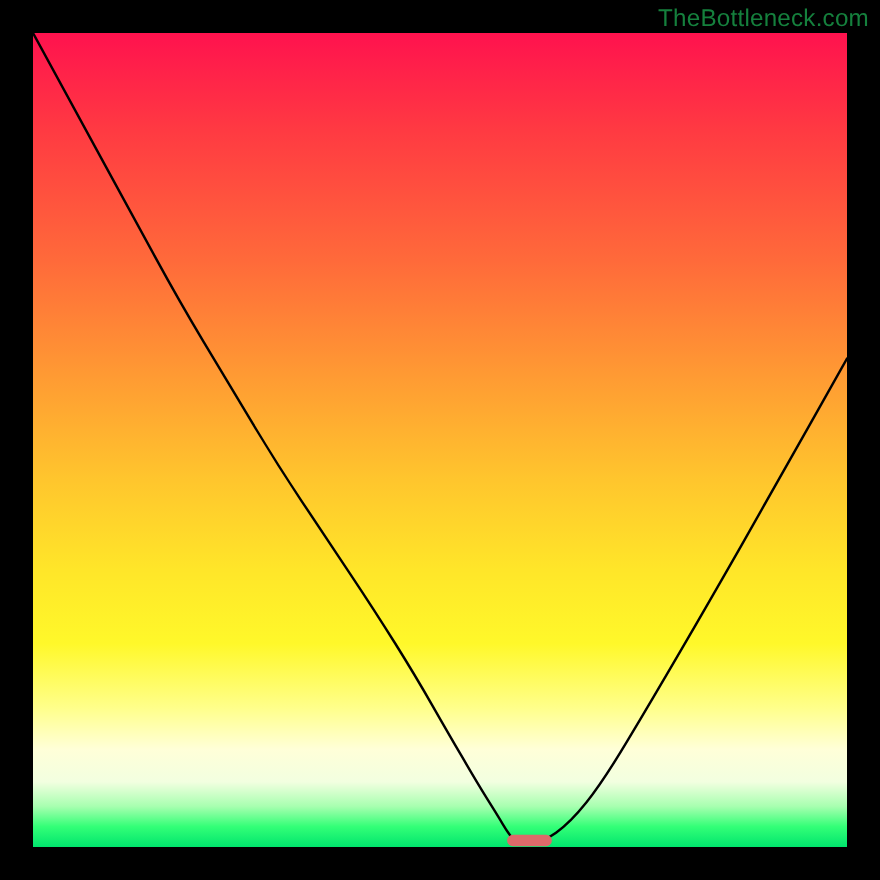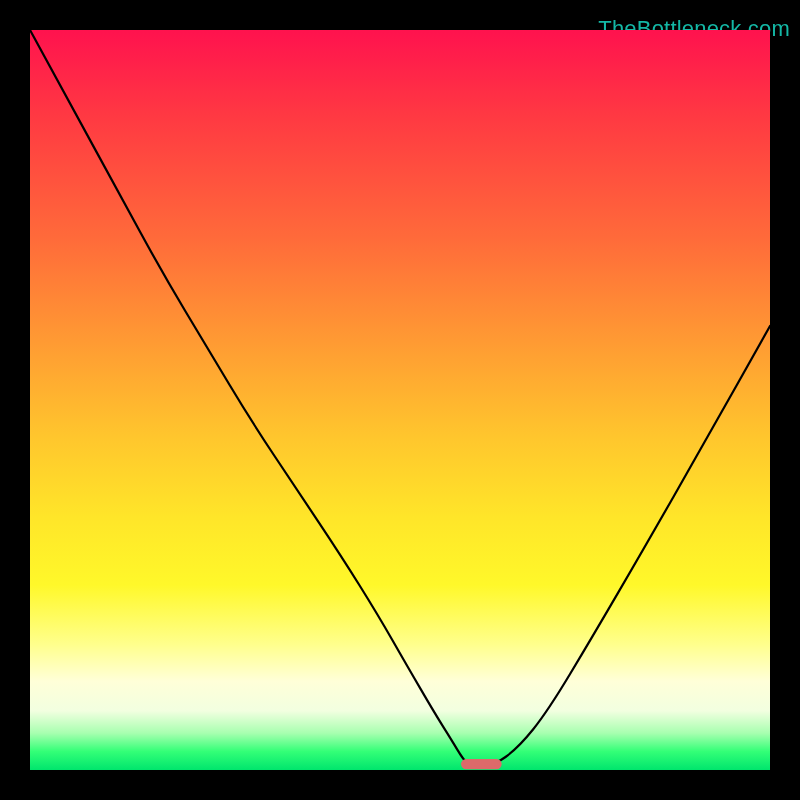--- a/index.html
+++ b/index.html
@@ -46,23 +46,23 @@
   .curve-svg {
     position: absolute;
     left: 0;
     top: 0;
     width: 100%;
     height: 100%;
     pointer-events: none;
   }
   .watermark {
     position: absolute;
-    top: 16px;
+    top: 4px;
     right: 10px;
-    color: #14b8a6;
+    color: #15803d;
     font-size: 22px;
     letter-spacing: 0.2px;
     font-weight: 400;
     user-select: none;
   }
 </style>
 </head>
 <body>
 
 <div class="watermark">TheBottleneck.com</div>

